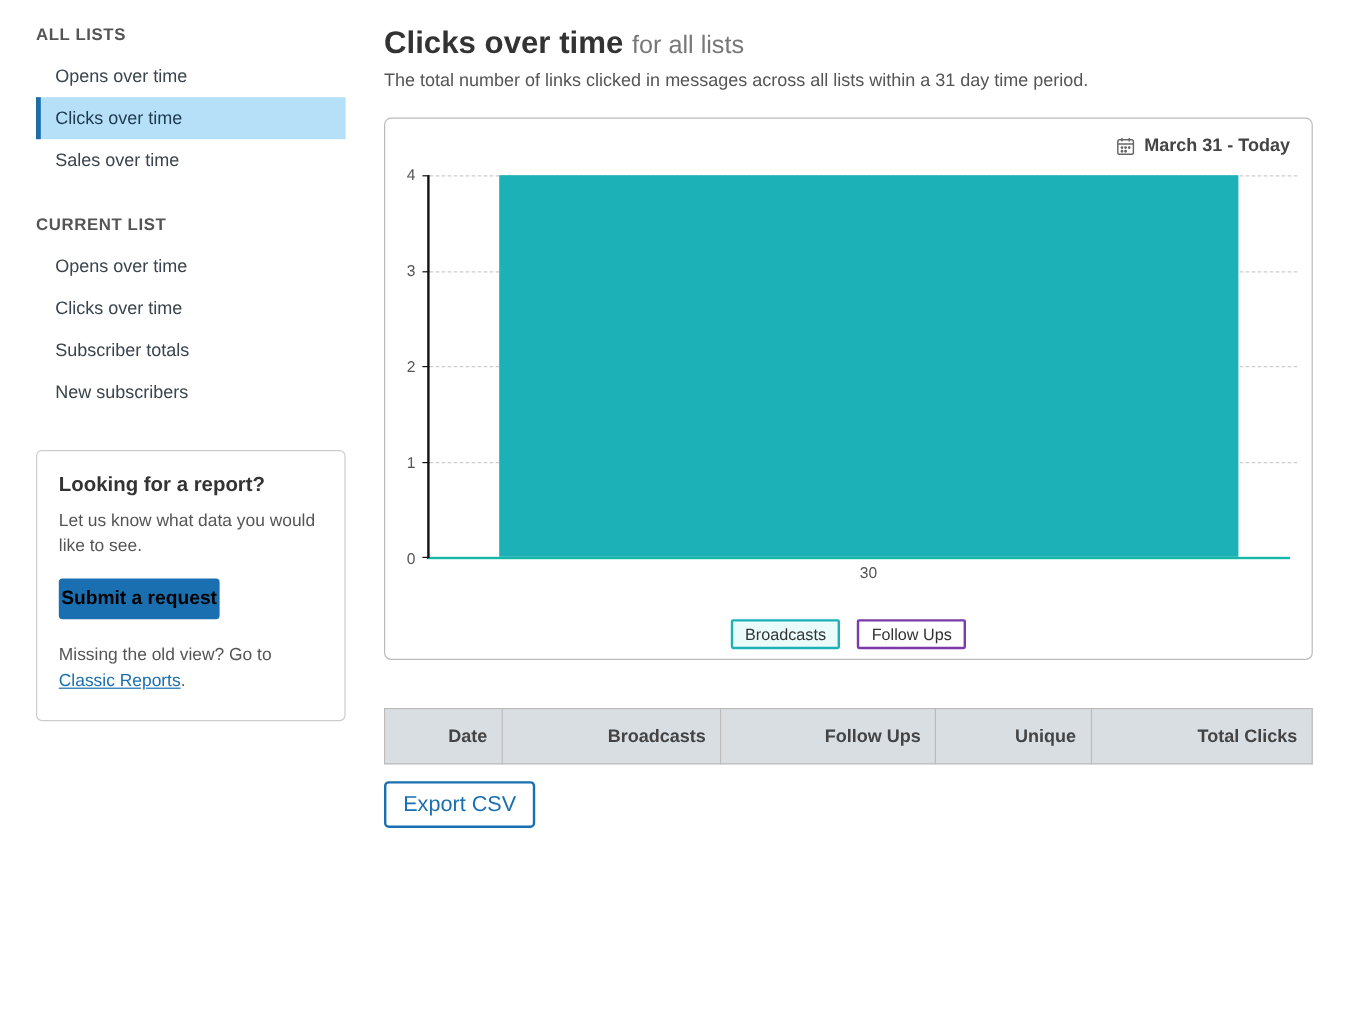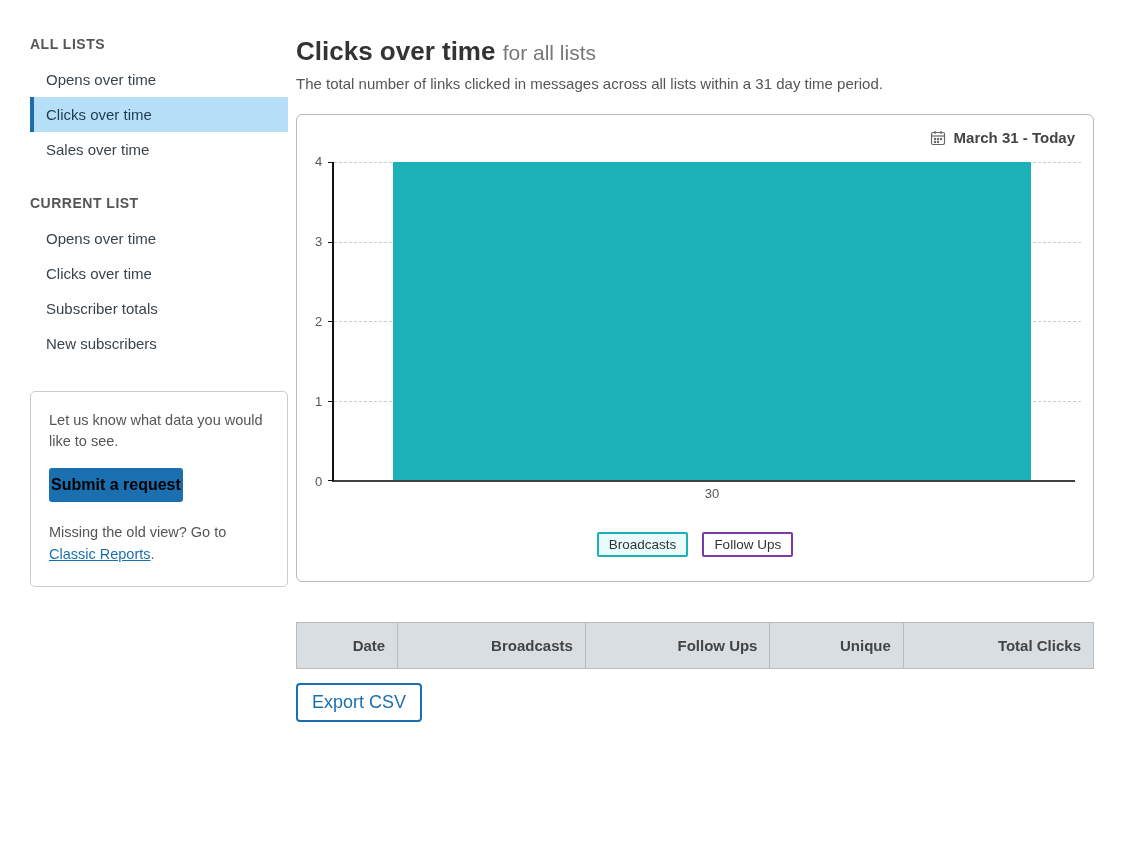--- a/index.html
+++ b/index.html
@@ -3,21 +3,21 @@
 <meta charset="utf-8">
 <style>
   * { box-sizing: border-box; }
   body {
     margin: 0;
     padding: 20px 30px;
     font-family: "Segoe UI", -apple-system, "Helvetica Neue", Arial, sans-serif;
     color: #333;
     background: #fff;
   }
-  .layout { display: flex; gap: 8px; margin-top: 16px; }
+  .layout { display: flex; gap: 32px; }
   .sidebar { width: 258px; flex-shrink: 0; }
   .main { flex: 1; min-width: 0; }
 
   .side-heading {
     font-weight: 700;
     font-size: 14px;
     letter-spacing: 0.5px;
     color: #555;
     margin: 0 0 10px 0;
   }
@@ -93,21 +93,21 @@
   }
   .page-desc {
     margin: 0 0 22px 0;
     font-size: 15px;
     color: #555;
   }
 
   .chart-card {
     border: 1px solid #bbb;
     border-radius: 6px;
-    padding: 14px 18px 24px 18px;
+    padding: 14px 18px 8px 18px;
     position: relative;
   }
   .date-range {
     text-align: right;
     font-weight: 700;
     color: #444;
     font-size: 15px;
     margin-bottom: 6px;
     display: flex;
     justify-content: flex-end;
@@ -135,21 +135,21 @@
     color: #555;
     height: 320px;
   }
   .y-axis span { height: 0; line-height: 0; transform: translateY(-50%); }
 
   .plot {
     flex: 1;
     position: relative;
     height: 320px;
     border-left: 2px solid #111;
-    border-bottom: 2px solid #404040;
+    border-bottom: 2px solid #14b8a6;
   }
   .gridline {
     position: absolute;
     left: 0; right: -6px;
     border-top: 1px dashed #ccc;
   }
   .tick-left {
     position: absolute;
     left: -6px; width: 6px;
     border-top: 1px solid #111;
@@ -255,20 +255,21 @@
         <li>
             <a>Subscriber totals</a>
           </li>
         <li>
             <a>New subscribers</a>
           </li>
       </ul>
     </div>
 
     <div class="promo-box">
+      <h4>Looking for a report?</h4>
       <p>Let us know what data you would like to see.</p>
       <button class="btn-primary">Submit a request</button>
       <div class="after">
         <span>Missing the old view? Go to </span><a>Classic Reports</a><span>.</span>
       </div>
     </div>
 
   </aside>
 
   <main class="main">

